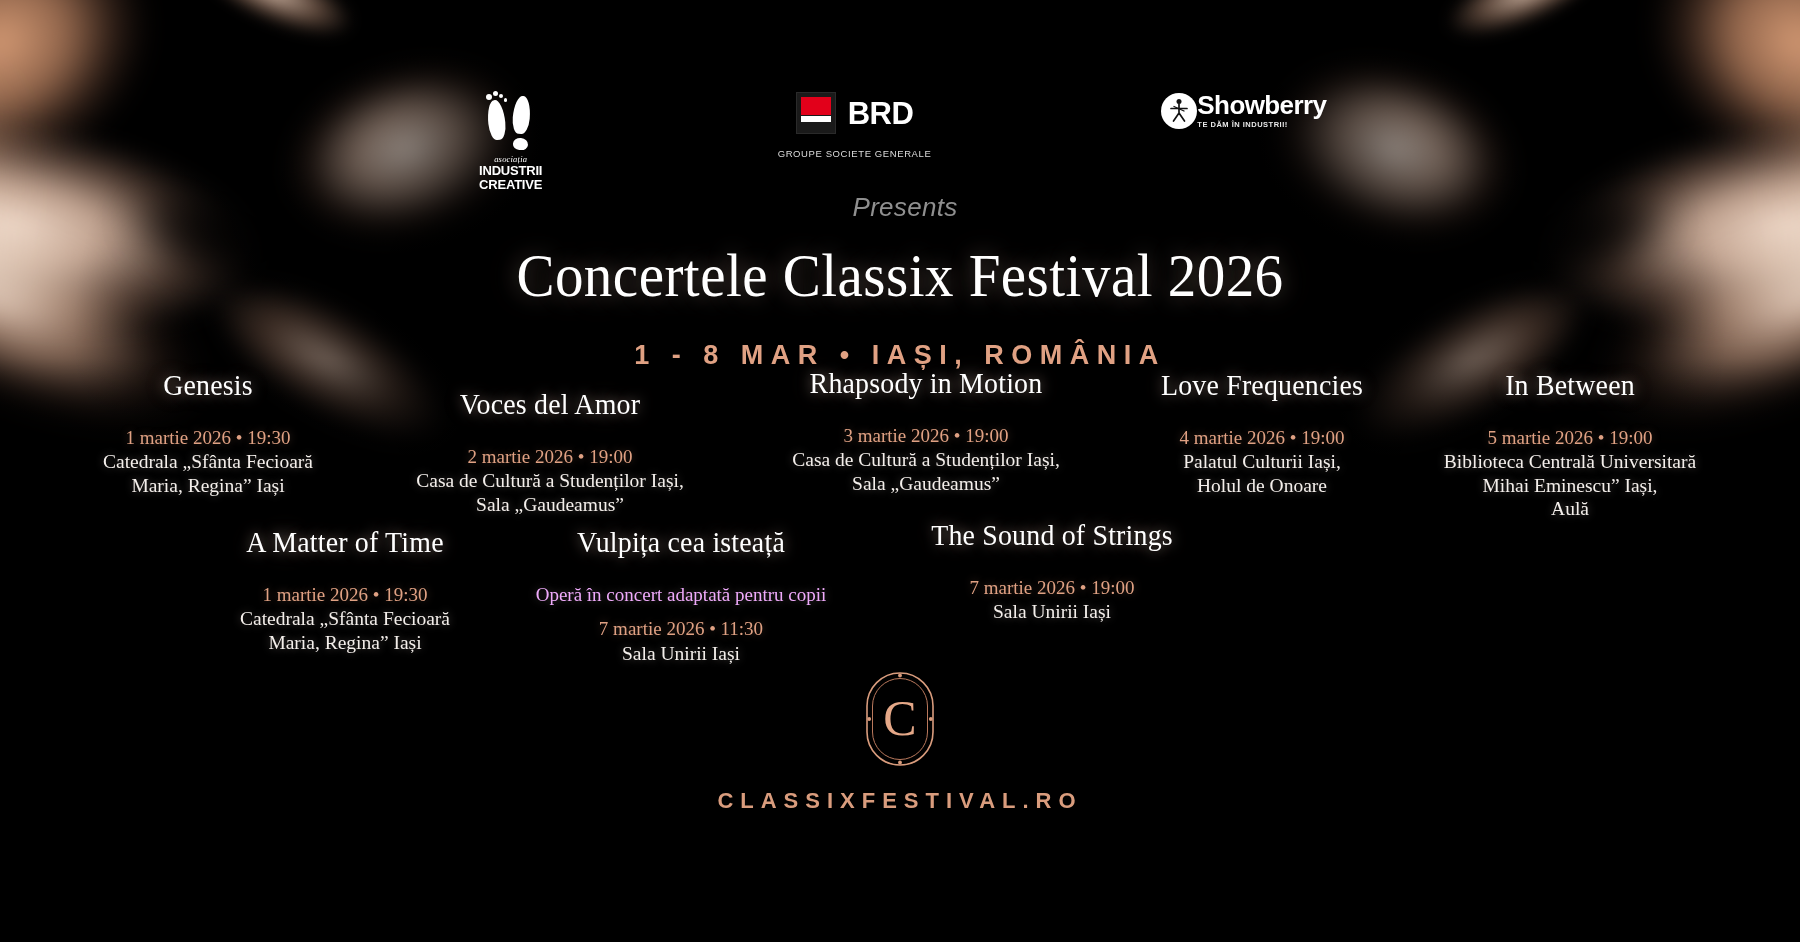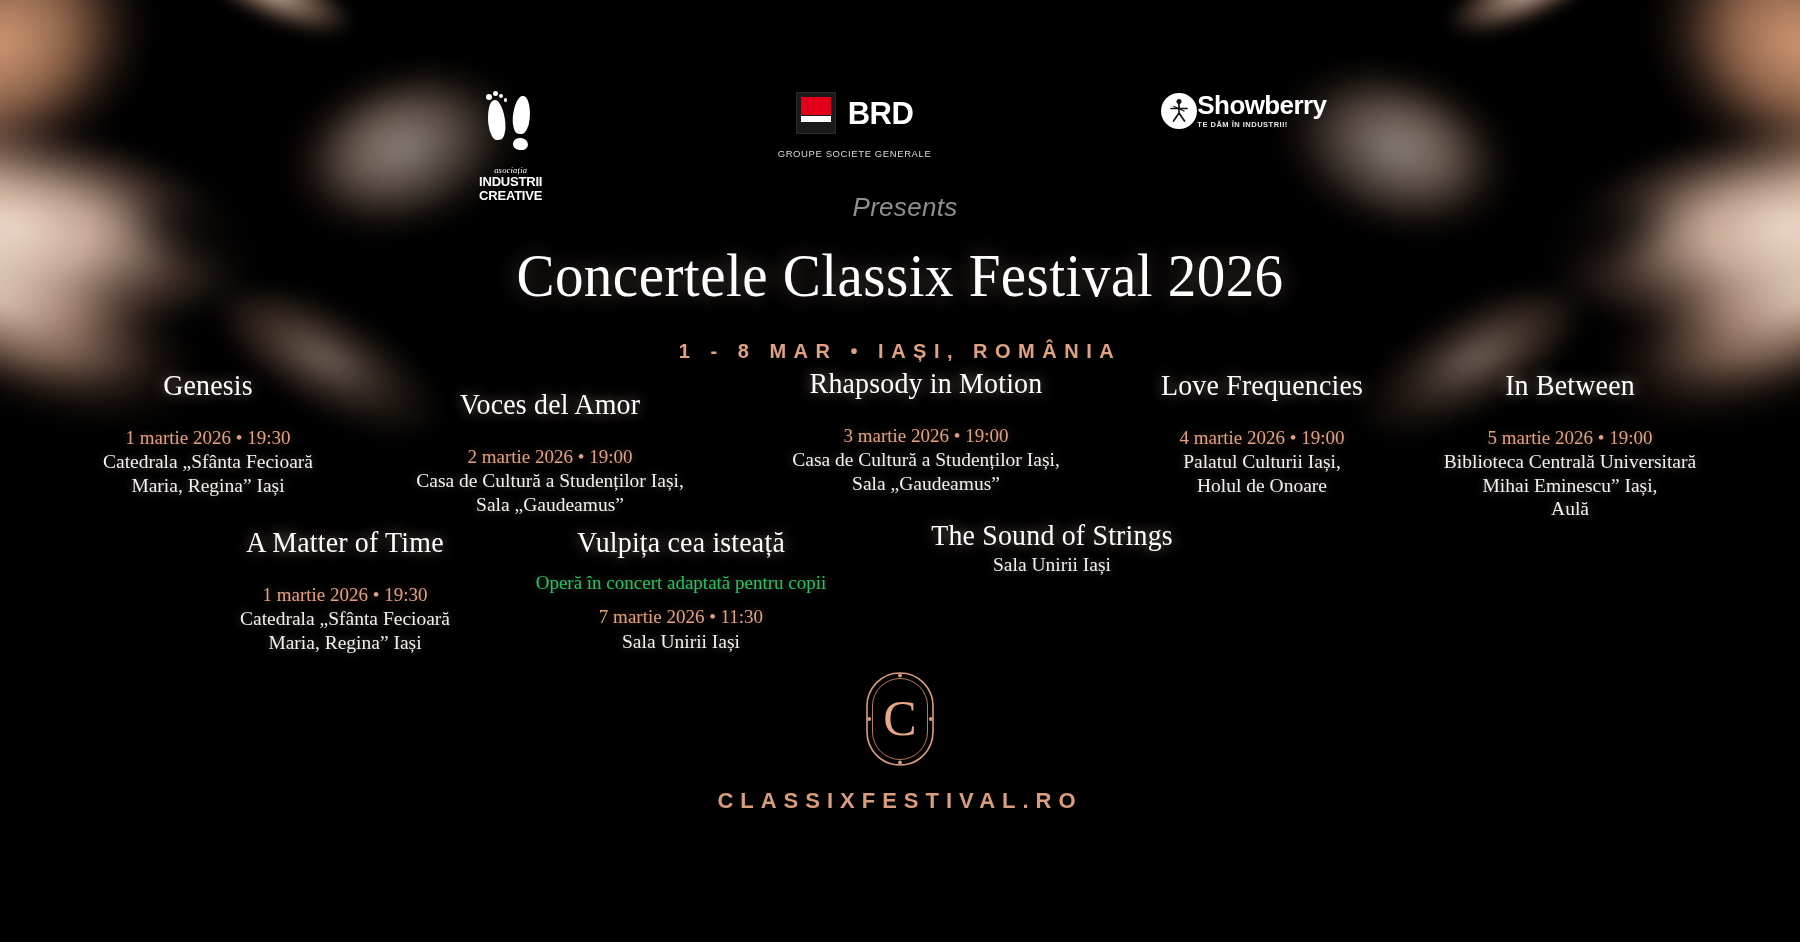--- a/index.html
+++ b/index.html
@@ -138,21 +138,21 @@
   .foot.big2 { left:39px; top:4px;  width:17px; height:38px; transform:rotate(5deg); }
   .foot.heel { left:39px; top:46px; width:15px; height:12px; border-radius:50% 50% 45% 45%; transform:rotate(5deg);}
   .toe { position:absolute; background:#fff; border-radius:50%; }
   .t1 { left:12px; top:2px;  width:6px; height:6px; }
   .t2 { left:19px; top:-1px; width:5px; height:5px; }
   .t3 { left:25px; top:2px;  width:4px; height:4px; }
   .t4 { left:30px; top:6px;  width:3.5px;height:3.5px; }
   .ic-sub {
     font-family:"Liberation Serif", serif;
     font-style:italic; font-size:8.5px; color:#fff;
-    letter-spacing:.2px; margin-top:11px;
+    letter-spacing:.2px; margin-top:0;
   }
   .ic-name {
     font-family:"Liberation Sans", sans-serif;
     font-weight:bold; font-size:13px; color:#fff;
     line-height:1.05; letter-spacing:-.2px;
   }
 
   .logo-brd { text-align:center; }
   .brd-row { display:flex; align-items:center; gap:12px; justify-content:center; }
   .brd-mark {
@@ -213,42 +213,42 @@
     letter-spacing:.5px;
     transform:scaleX(.92);
     text-shadow:0 0 22px rgba(255,228,210,.34), 0 0 48px rgba(224,161,131,.18);
     white-space:nowrap;
   }
 
   .dateline {
     position:absolute; top:340px; left:0; width:100%;
     text-align:center;
     font-family:"Liberation Sans", sans-serif;
-    font-size:20px; font-weight:bold;
+    font-size:27px; font-weight:bold;
     color:#e0a183;
     letter-spacing:7.5px;
   }
 
   
   .concert {
     position:absolute;
     text-align:center;
   }
   .c-title {
     font-family:"Liberation Serif", serif;
     font-size:30px; color:#fff; font-weight:normal;
     letter-spacing:.2px; line-height:1.12;
     transform:scaleX(.93);
     text-shadow:0 0 13px rgba(255,232,216,.5), 0 0 30px rgba(231,175,146,.22);
     white-space:nowrap;
   }
   .c-note {
     font-family:"Liberation Serif", serif;
-    font-size:19px; color:#22c55e; line-height:1.22;
-    margin-top:12px;
+    font-size:19px; color:#f0abfc; line-height:1.22;
+    margin-top:24px;
     text-shadow:0 0 8px rgba(255,240,232,.3);
   }
   .c-date {
     font-family:"Liberation Serif", serif;
     font-size:19px; color:#e0a183; line-height:1.25;
     margin-top:24px;
     text-shadow:0 0 9px rgba(224,161,131,.35);
   }
   .c-note + .c-date { margin-top:11px; }
   .c-venue {
@@ -396,20 +396,21 @@
 
     <div class="concert" style="left:500px; top:525px; width:362px;">
       <div class="c-title">Vulpița cea isteață</div>
       <div class="c-note">Operă în concert adaptată pentru copii</div>
       <div class="c-date">7 martie 2026 • 11:30</div>
       <div class="c-venue">Sala Unirii Iași</div>
     </div>
 
     <div class="concert" style="left:862px; top:518px; width:380px;">
       <div class="c-title">The Sound of Strings</div>
+      <div class="c-date">7 martie 2026 • 19:00</div>
       <div class="c-venue">Sala Unirii Iași</div>
     </div>
 
 
     <div class="footer">
       <div class="classix-mark">
         <svg width="74" height="100" viewBox="0 0 74 100" aria-hidden="true">
           <rect x="4" y="4" width="66" height="92" rx="33" ry="33" fill="none" stroke="#d99c7d" stroke-width="1.6"></rect>
           <rect x="9.5" y="9.5" width="55" height="81" rx="27.5" ry="27.5" fill="none" stroke="#b9785c" stroke-width="1"></rect>
           <circle cx="37" cy="6.5" r="1.9" fill="#d99c7d"></circle>

